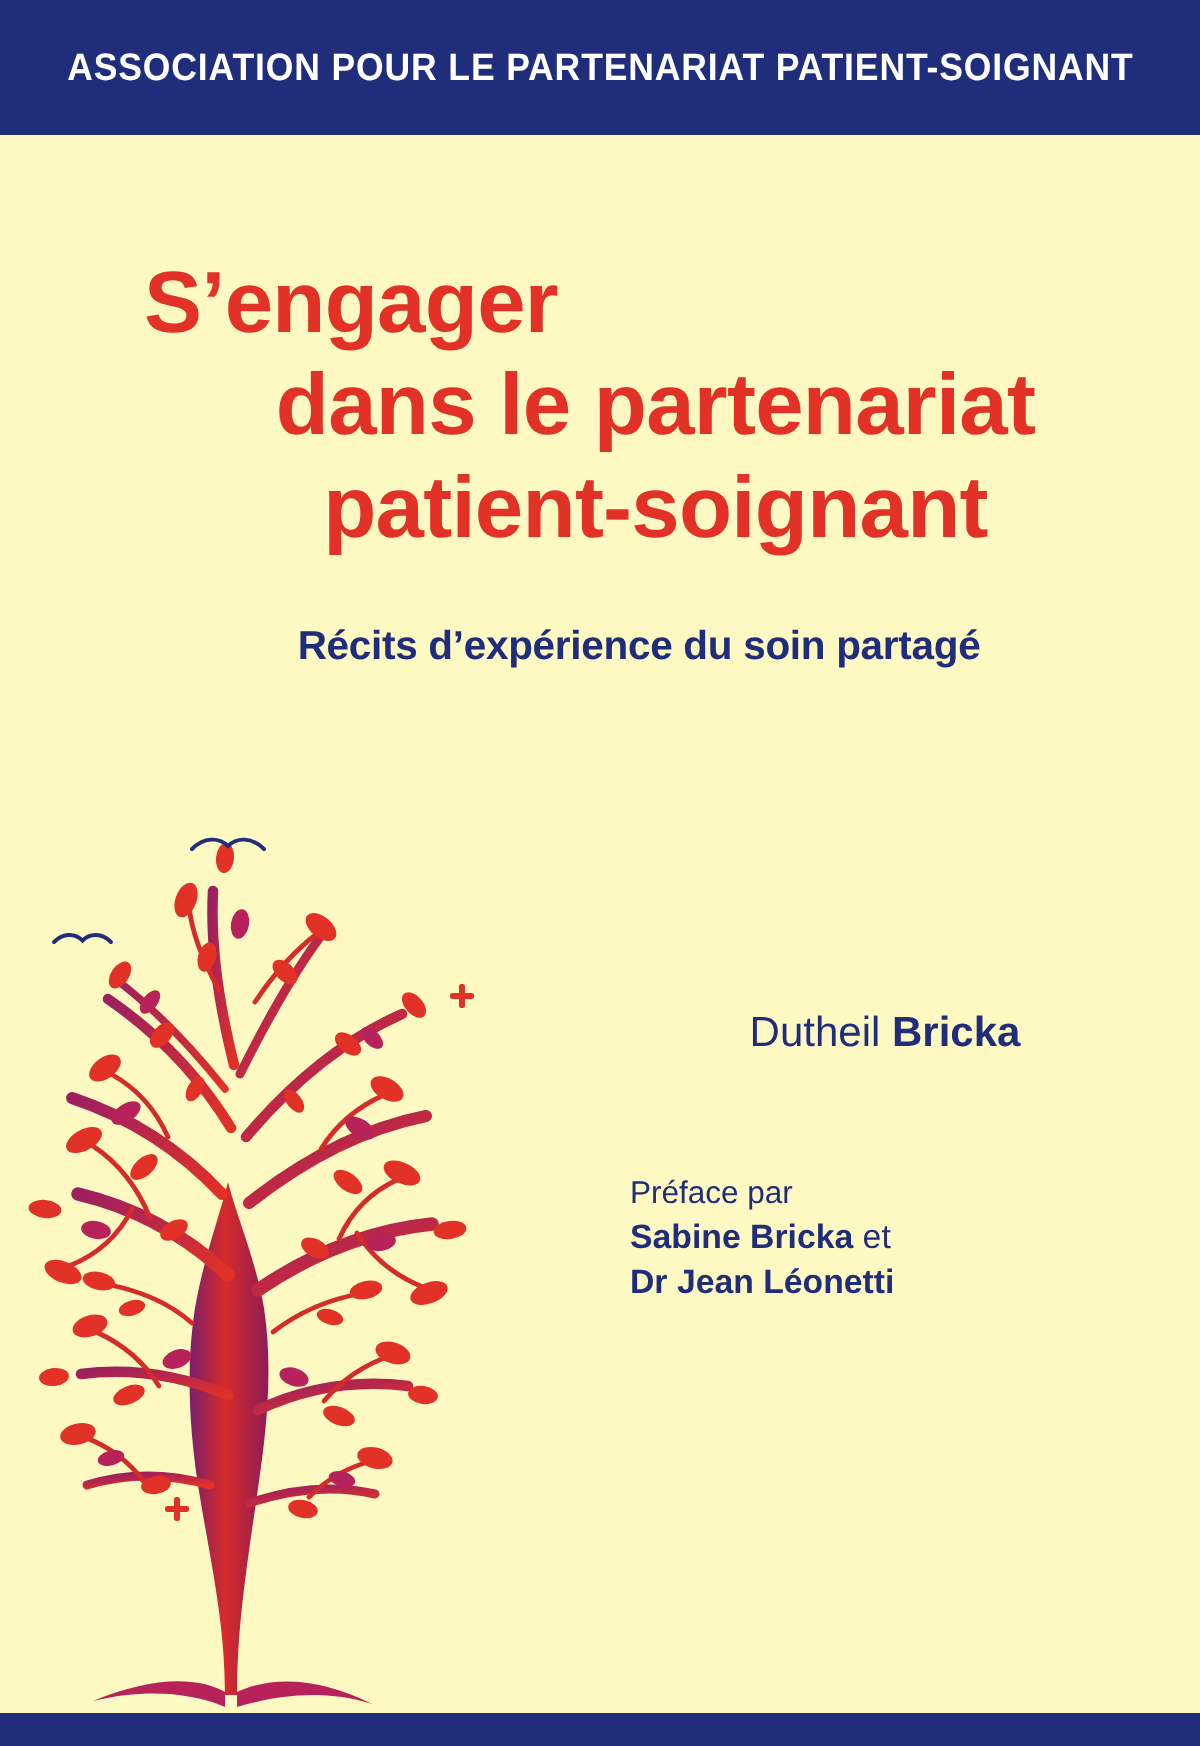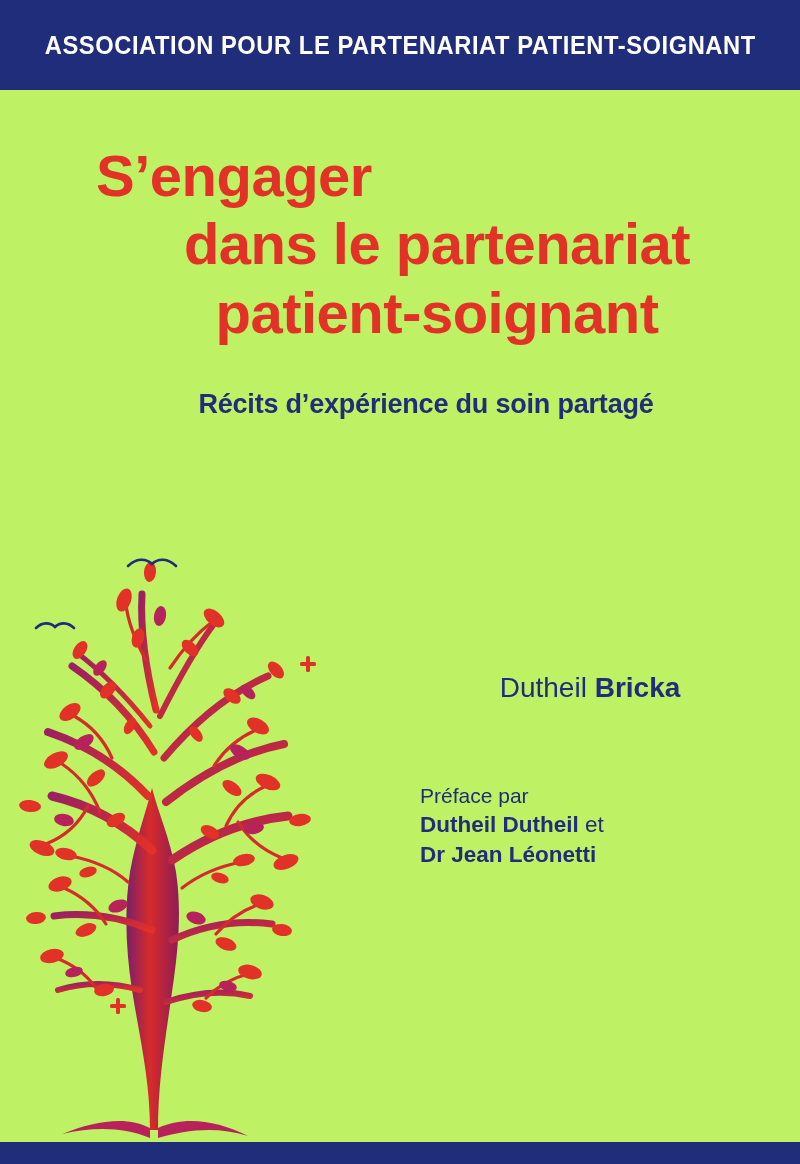--- a/index.html
+++ b/index.html
@@ -10,21 +10,21 @@
     width: 800px;
     height: 1164px;
     background: #ffffff;
     font-family: "Liberation Sans", sans-serif;
     overflow: hidden;
   }
   .cover {
     position: relative;
     width: 800px;
     height: 1164px;
-    background: #bef264;
+    background: #fef9c3;
     box-sizing: border-box;
     overflow: hidden;
   }
   
   .top-banner {
     position: absolute;
     left: 0;
     top: 0;
     width: 800px;
     height: 90px;
@@ -40,21 +40,21 @@
     font-weight: 700;
     font-family: "Liberation Sans Narrow", "Liberation Sans", sans-serif;
     transform: scaleX(0.93);
     white-space: nowrap;
     text-transform: uppercase;
   }
   
   .title-block {
     position: absolute;
     left: 96px;
-    top: 142px;
+    top: 168px;
     width: 660px;
   }
   .title-line {
     color: #e23127;
     font-weight: 700;
     font-size: 58px;
     line-height: 1.18;
     letter-spacing: -0.5px;
     white-space: nowrap;
   }
@@ -270,20 +270,20 @@
 
   <div class="author">
     <span class="first">Dutheil</span>
     <span> </span>
     <span class="last">Bricka</span>
   </div>
 
   <div class="preface">
     <div class="p-label">Préface par</div>
     <div class="p-name">
-      <span>Dutheil Dutheil</span><span class="conj"> et</span>
+      <span>Sabine Bricka</span><span class="conj"> et</span>
     </div>
     <div class="p-name">Dr Jean Léonetti</div>
   </div>
 
 
   <div class="bottom-bar"></div>
 </div>
 
 </body></html>

